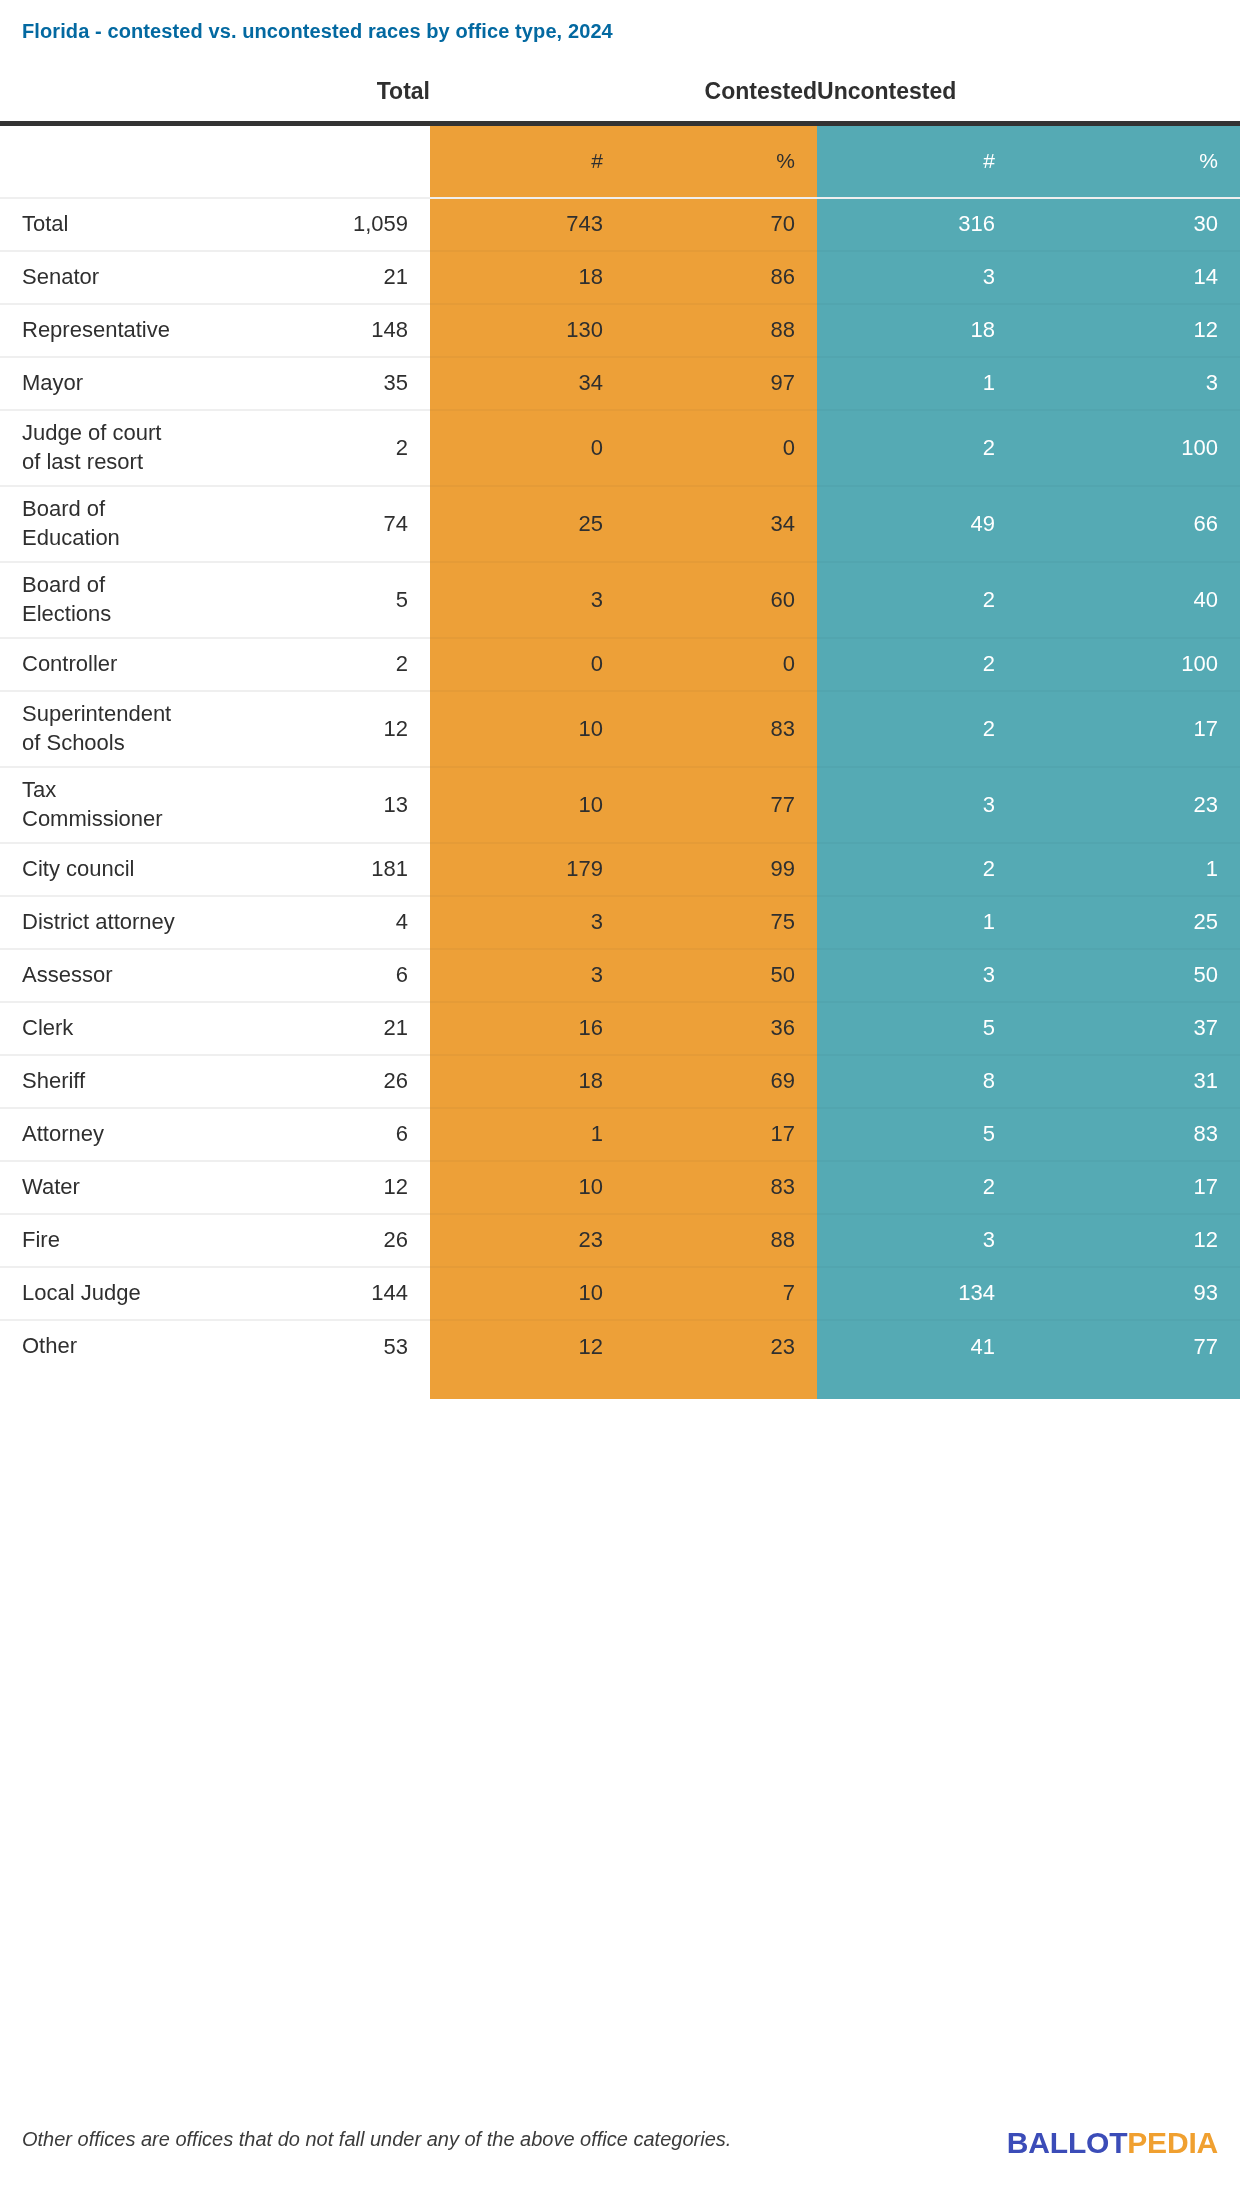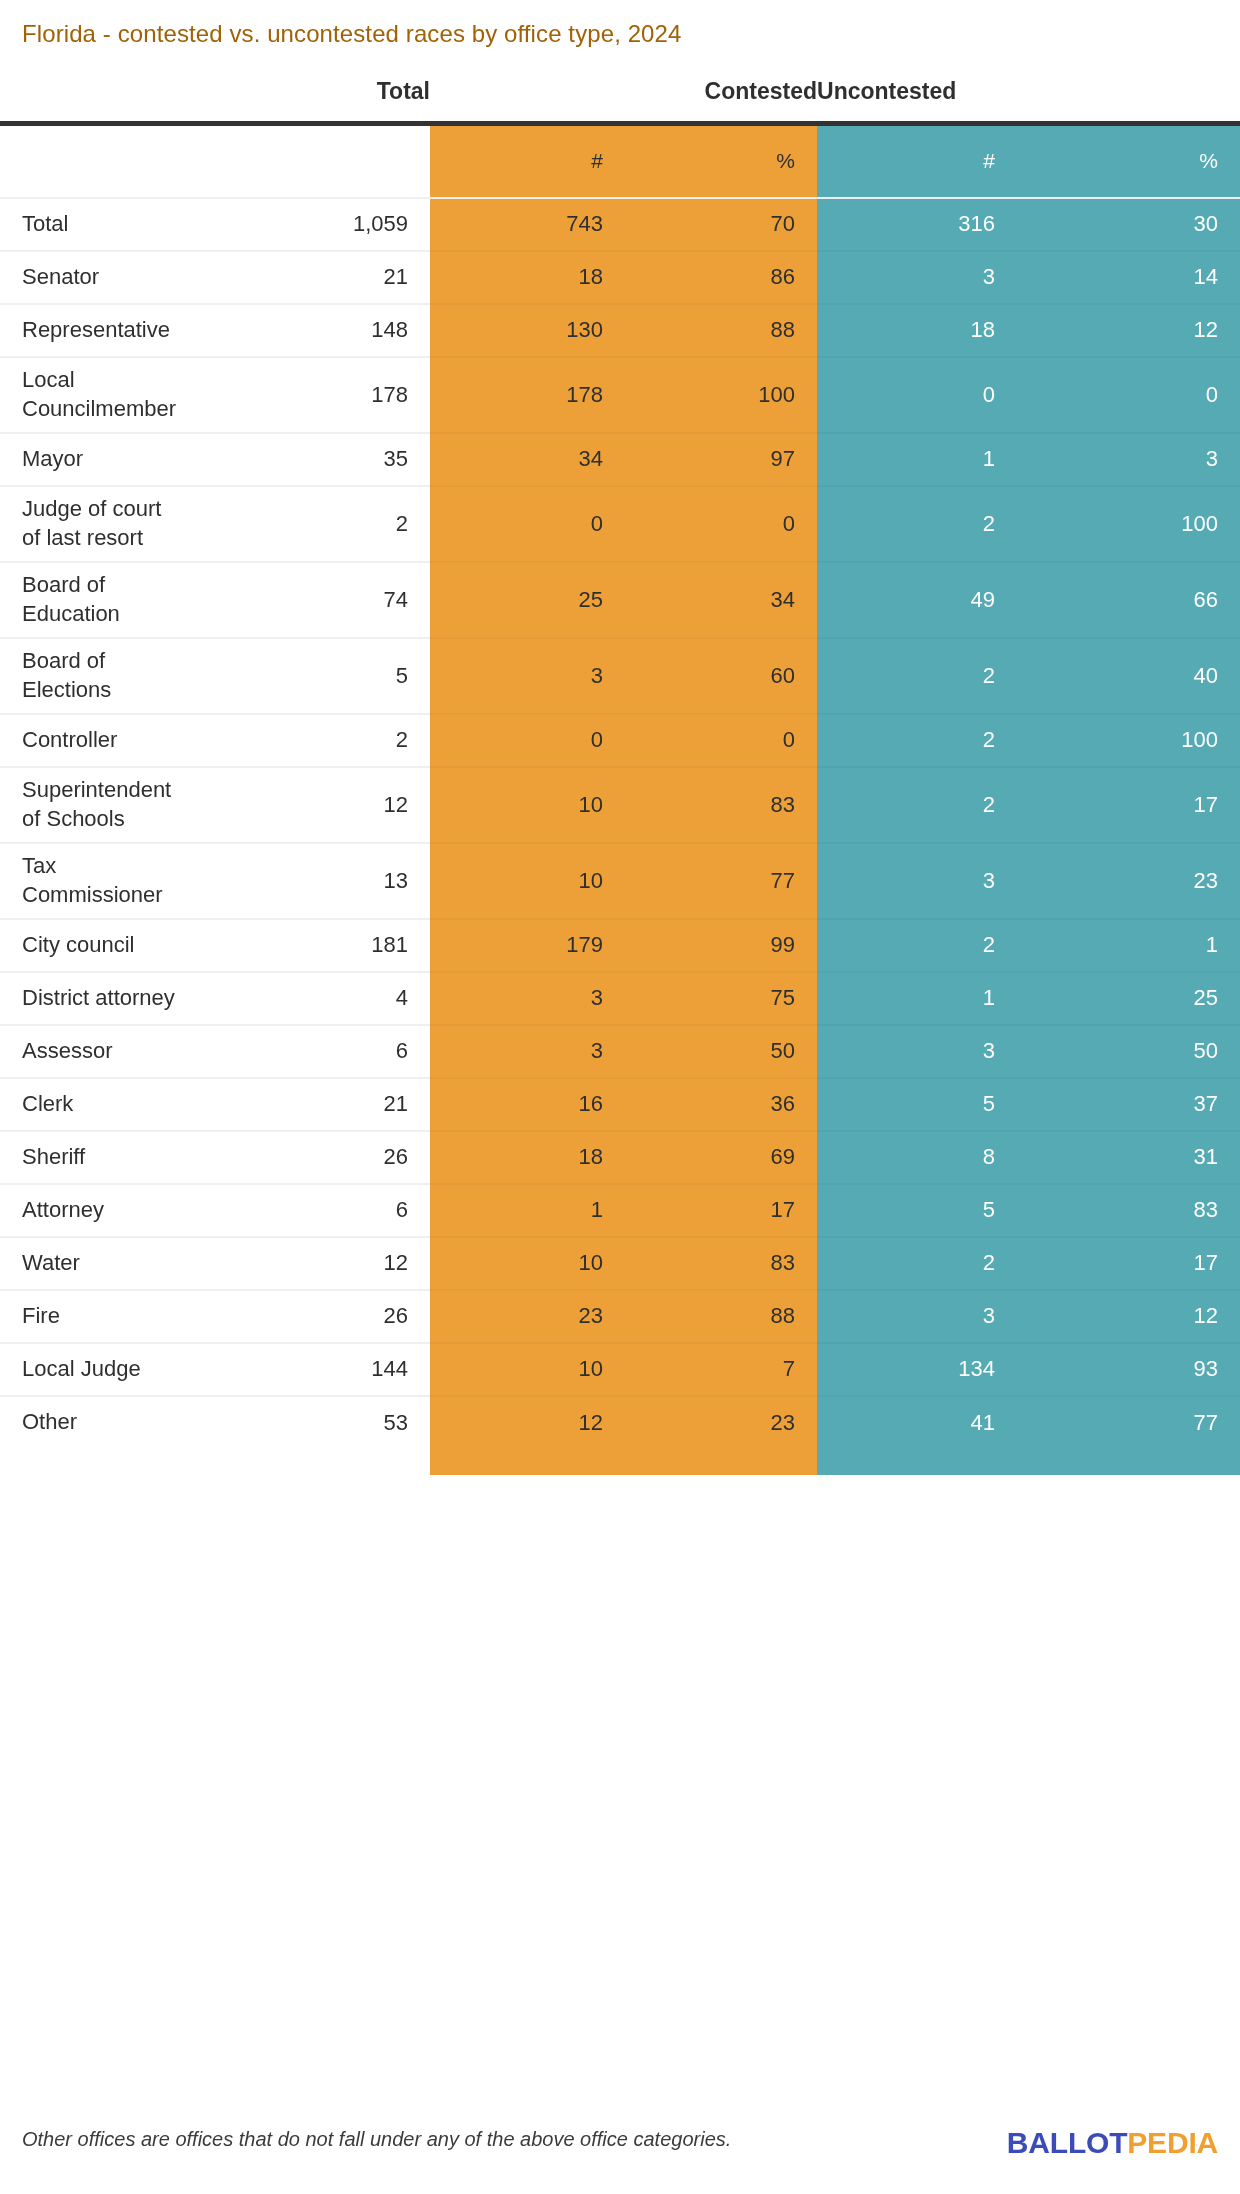--- a/index.html
+++ b/index.html
@@ -18,23 +18,23 @@
     height: 2194px;
     background: #ffffff;
     overflow: hidden;
   }
 
   
   .chart-title {
     position: absolute;
     left: 22px;
     top: 20px;
-    font-size: 24px;
-    font-weight: 400;
-    color: #a16207;
+    font-size: 20px;
+    font-weight: 700;
+    color: #0369a1;
     letter-spacing: 0.1px;
     white-space: nowrap;
   }
 
   
   
   .table-wrap {
     position: absolute;
     left: 0;
     top: 78px;
@@ -216,28 +216,20 @@
             <td class="num-t">14</td>
           </tr>
           <tr class="r1">
             <td class="lbl">Representative</td>
             <td class="num-total">148</td>
             <td class="num-o">130</td>
             <td class="num-o">88</td>
             <td class="num-t">18</td>
             <td class="num-t">12</td>
           </tr>
-          <tr class="r2">
-            <td class="lbl">Local<br>Councilmember</td>
-            <td class="num-total">178</td>
-            <td class="num-o">178</td>
-            <td class="num-o">100</td>
-            <td class="num-t">0</td>
-            <td class="num-t">0</td>
-          </tr>
           <tr class="r1">
             <td class="lbl">Mayor</td>
             <td class="num-total">35</td>
             <td class="num-o">34</td>
             <td class="num-o">97</td>
             <td class="num-t">1</td>
             <td class="num-t">3</td>
           </tr>
           <tr class="r2">
             <td class="lbl">Judge of court<br>of last resort</td>

